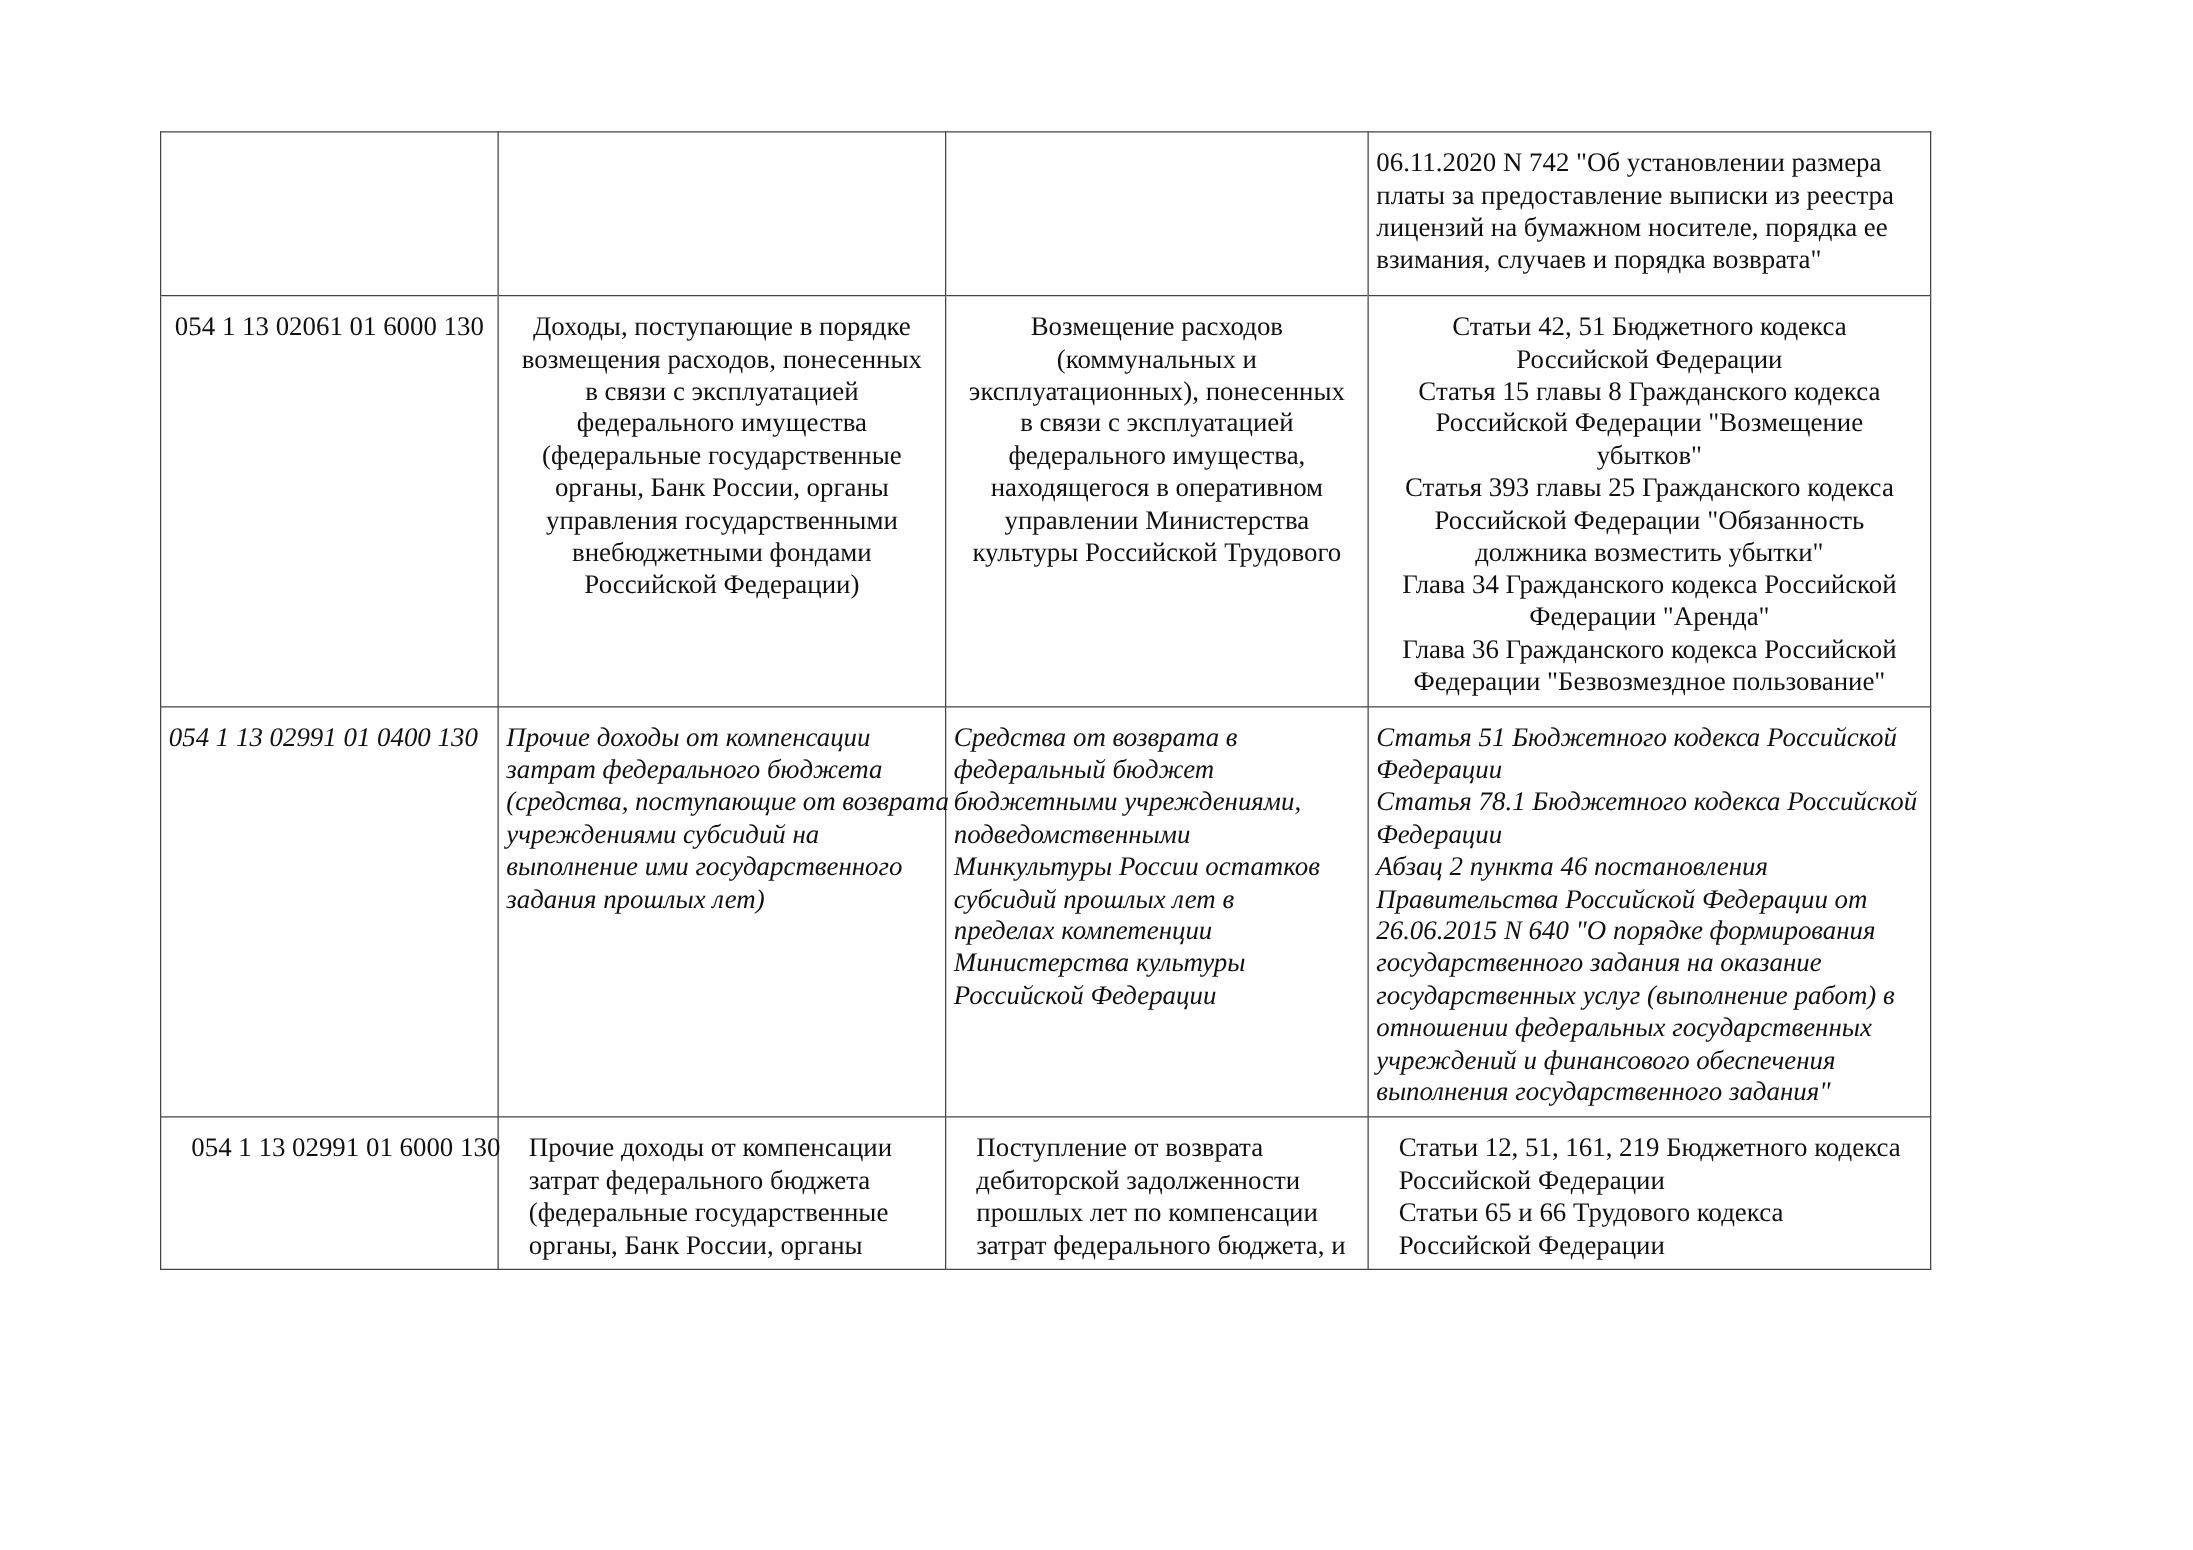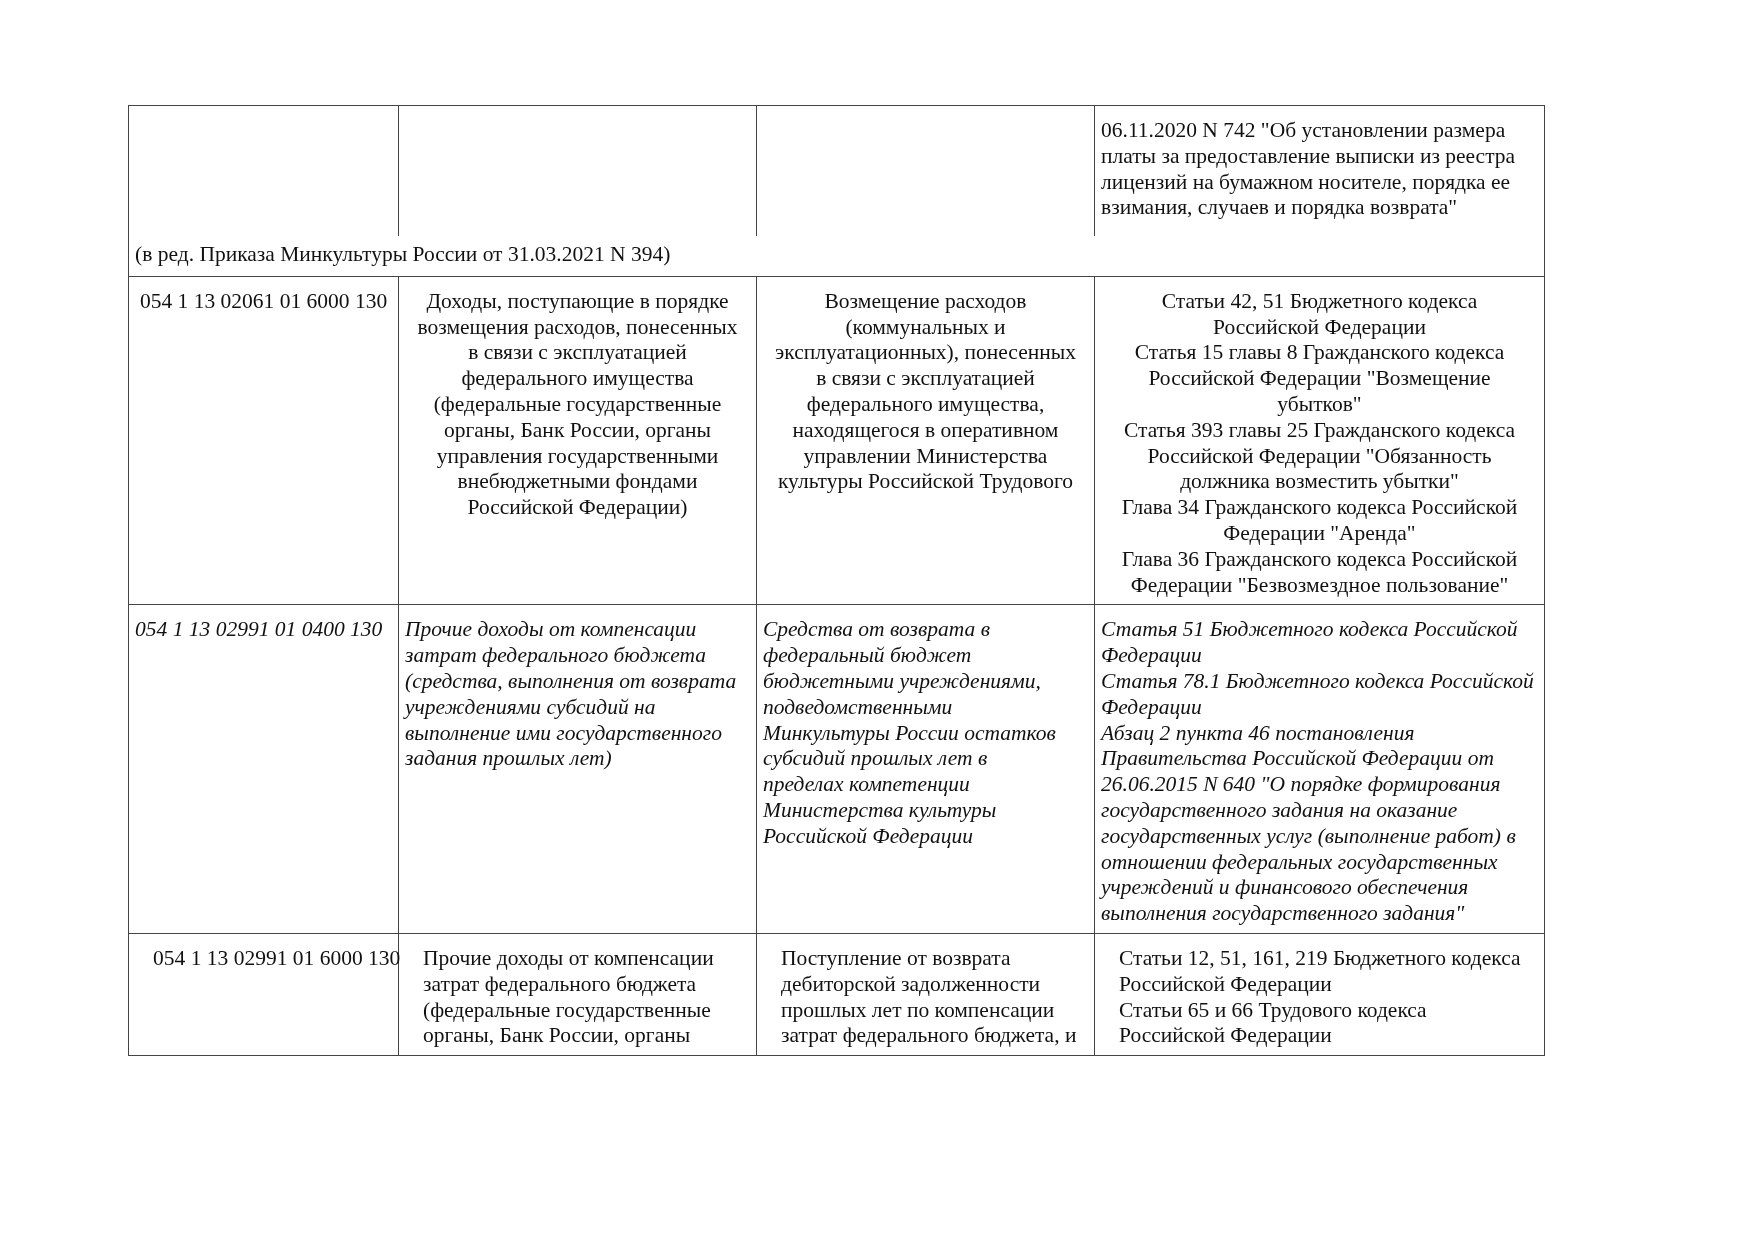--- a/index.html
+++ b/index.html
@@ -53,23 +53,20 @@
     <td></td>
     <td></td>
     <td>
       <span class="line">06.11.2020 N 742 "Об установлении размера</span>
       <span class="line">платы за предоставление выписки из реестра</span>
       <span class="line">лицензий на бумажном носителе, порядка ее</span>
       <span class="line">взимания, случаев и порядка возврата"</span>
     </td>
   </tr>
 
-  <tr class="note-row">
-    <td colspan="4">(в ред. Приказа Минкультуры России от 31.03.2021 N 394)</td>
-  </tr>
 
   <tr class="row-a">
     <td>054 1 13 02061 01 6000 130</td>
     <td>
       <span class="line">Доходы, поступающие в порядке</span>
       <span class="line">возмещения расходов, понесенных</span>
       <span class="line">в связи с эксплуатацией</span>
       <span class="line">федерального имущества</span>
       <span class="line">(федеральные государственные</span>
       <span class="line">органы, Банк России, органы</span>
@@ -101,21 +98,21 @@
       <span class="line">Глава 36 Гражданского кодекса Российской</span>
       <span class="line">Федерации "Безвозмездное пользование"</span>
     </td>
   </tr>
 
   <tr class="row-b">
     <td>054 1 13 02991 01 0400 130</td>
     <td>
       <span class="line">Прочие доходы от компенсации</span>
       <span class="line">затрат федерального бюджета</span>
-      <span class="line">(средства, выполнения от возврата</span>
+      <span class="line">(средства, поступающие от возврата</span>
       <span class="line">учреждениями субсидий на</span>
       <span class="line">выполнение ими государственного</span>
       <span class="line">задания прошлых лет)</span>
     </td>
     <td>
       <span class="line">Средства от возврата в</span>
       <span class="line">федеральный бюджет</span>
       <span class="line">бюджетными учреждениями,</span>
       <span class="line">подведомственными</span>
       <span class="line">Минкультуры России остатков</span>

